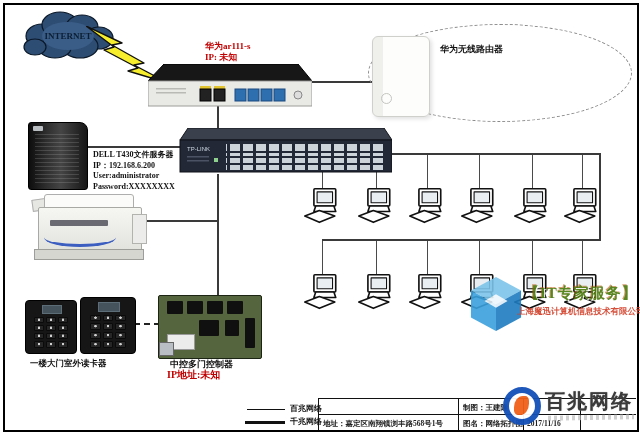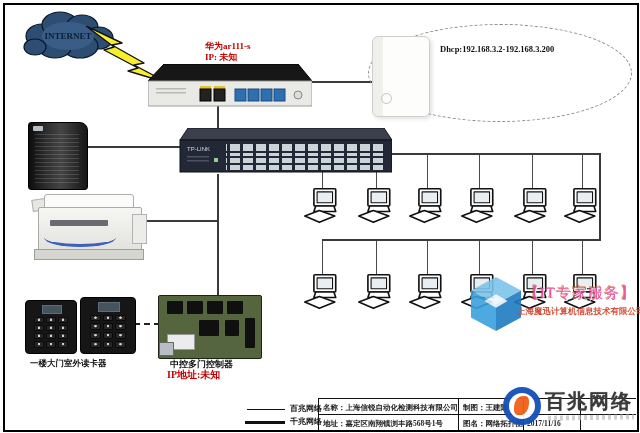--- a/index.html
+++ b/index.html
@@ -40,21 +40,21 @@
   .reader .keys i{background:radial-gradient(circle at 50% 45%, #cfcfcf 1px, #262626 1.5px);border-radius:1px;box-shadow:inset 0 0 0 1px #0a0a0a;}
   
   .pcb{position:absolute;left:158px;top:295px;width:102px;height:62px;background:#55663f;border:1px solid #1c2414;border-radius:2px;}
   .pcb .r{position:absolute;background:#101010;border-radius:1px;}
   .pcb .sticker{position:absolute;left:8px;top:38px;width:26px;height:14px;background:#ececec;border:1px solid #999;}
   .pcb .port{position:absolute;left:0px;top:46px;width:13px;height:12px;background:#b8bec4;border:1px solid #666;}
   
   .tline{position:absolute;background:#111;}
   .cell{position:absolute;font-size:7.5px;font-weight:bold;color:#222;white-space:nowrap;line-height:9px;}
   
-  .wm-it-title{position:absolute;left:524px;top:284px;font-size:15px;font-weight:normal;color:#ec4899;letter-spacing:1px;white-space:nowrap;
+  .wm-it-title{position:absolute;left:524px;top:284px;font-size:15px;font-weight:bold;color:#4d7c0f;letter-spacing:1px;white-space:nowrap;
                text-shadow:1px 1px 0 #fff,-1px -1px 0 rgba(184,80,0,.6);opacity:.92;}
   .wm-it-sub{position:absolute;left:517px;top:306px;font-size:8.5px;font-weight:bold;color:#d2402a;white-space:nowrap;opacity:.92;}
   .wm-td-logo{position:absolute;left:503px;top:387px;width:26px;height:26px;border:6px solid #1450b8;border-radius:50%;background:#fff;opacity:.95;}
   .wm-td-logo i{position:absolute;left:5px;top:3px;width:15px;height:19px;background:#f06018;border-radius:60% 25% 60% 25%;}
   .wm-td-title{position:absolute;left:545px;top:388px;font-size:20px;font-weight:bold;color:#3a3a3a;letter-spacing:2px;white-space:nowrap;
                font-family:"Liberation Sans","DejaVu Sans",sans-serif;text-shadow:0 0 1px #777;}
   .wm-td-slogan{position:absolute;left:548px;top:415px;width:86px;height:5px;opacity:.7;transform:rotate(-1deg);
                background:repeating-linear-gradient(90deg,#bdbdbd 0 3px,transparent 3px 6px);}
 </style>
 </head>
@@ -139,37 +139,43 @@
     <rect x="113" y="25" width="11" height="12" fill="#2e6fb0" stroke="#1a4a80"></rect>
       <rect x="126" y="25" width="11" height="12" fill="#2e6fb0" stroke="#1a4a80"></rect>
     <circle cx="150" cy="31" r="4" fill="#ddd" stroke="#888"></circle>
   </svg>
 
   <div class="ellipse"></div>
   <div class="wifibox">
       <span class="dot"></span>
     </div>
   <div class="lbl" style="left:440px;top:44px;font-size:8.5px;">
-    <div>Dhcp:192.168.3.2-192.168.3.200</div>
+    <div style="font-size:9px">华为无线路由器</div>
   </div>
 
   <svg class="dev" style="left:178px;top:128px" width="214" height="46" viewBox="0 0 214 46">
     <polygon points="10,0 206,0 214,12 2,12" fill="#3a404c" stroke="#14161c"></polygon>
     <rect x="2" y="12" width="212" height="32" fill="#232836" stroke="#0e1016"></rect>
     <text x="9" y="23" font-size="6" fill="#cdd6e4" font-family="Liberation Sans,sans-serif">TP-LINK</text>
     <rect x="9" y="28" width="22" height="1.5" fill="#4a5264"></rect>
       <rect x="9" y="32" width="22" height="1.5" fill="#4a5264"></rect>
     <rect x="36" y="30" width="4" height="4" fill="#8fd08f"></rect>
     <rect x="48" y="16" width="158" height="12" fill="url(#ports)"></rect>
     <rect x="48" y="30" width="158" height="12" fill="url(#ports)"></rect>
   </svg>
 
   <div class="server">
       <span class="badge"></span>
     </div>
+  <div class="lbl" style="left:93px;top:150px;">
+    <div>DELL T430文件服务器</div>
+    <div>IP：192.168.6.200</div>
+    <div>User:administrator</div>
+    <div>Password:XXXXXXXX</div>
+  </div>
 
   <div class="printer">
     <div class="panel"></div>
       <div class="lid"></div>
     <div class="body"></div>
       <div class="slot"></div>
     <div class="swoosh"></div>
       <div class="tray"></div>
     <div class="base"></div>
   </div>
@@ -266,23 +272,20 @@
   <div class="lbl" style="left:290px;top:404px;">百兆网络</div>
   <div class="tline" style="left:245px;top:421px;width:40px;height:3px"></div>
   <div class="lbl" style="left:290px;top:417px;">千兆网络</div>
 
   <div class="tline" style="left:318px;top:398px;width:318px;height:1px"></div>
   <div class="tline" style="left:318px;top:414px;width:318px;height:1px"></div>
   <div class="tline" style="left:318px;top:398px;width:1px;height:32px"></div>
   <div class="tline" style="left:458px;top:398px;width:1px;height:32px"></div>
   <div class="tline" style="left:523px;top:398px;width:1px;height:32px"></div>
   <div class="tline" style="left:580px;top:398px;width:1px;height:32px"></div>
-  <div class="cell" style="left:323px;top:403px;">
-    <span>名称：</span><span>上海信锐自动化检测科技有限公司</span>
-  </div>
   <div class="cell" style="left:323px;top:419px;">
     <span>地址：</span><span>嘉定区南翔镇浏丰路568号1号</span>
   </div>
   <div class="cell" style="left:463px;top:403px;">
     <span>制图：</span><span>王建隆</span>
   </div>
   <div class="cell" style="left:463px;top:419px;">
     <span>图名：</span><span>网络拓扑图</span>
   </div>
   <div class="cell" style="left:527px;top:419px;">2017/11/16</div>

